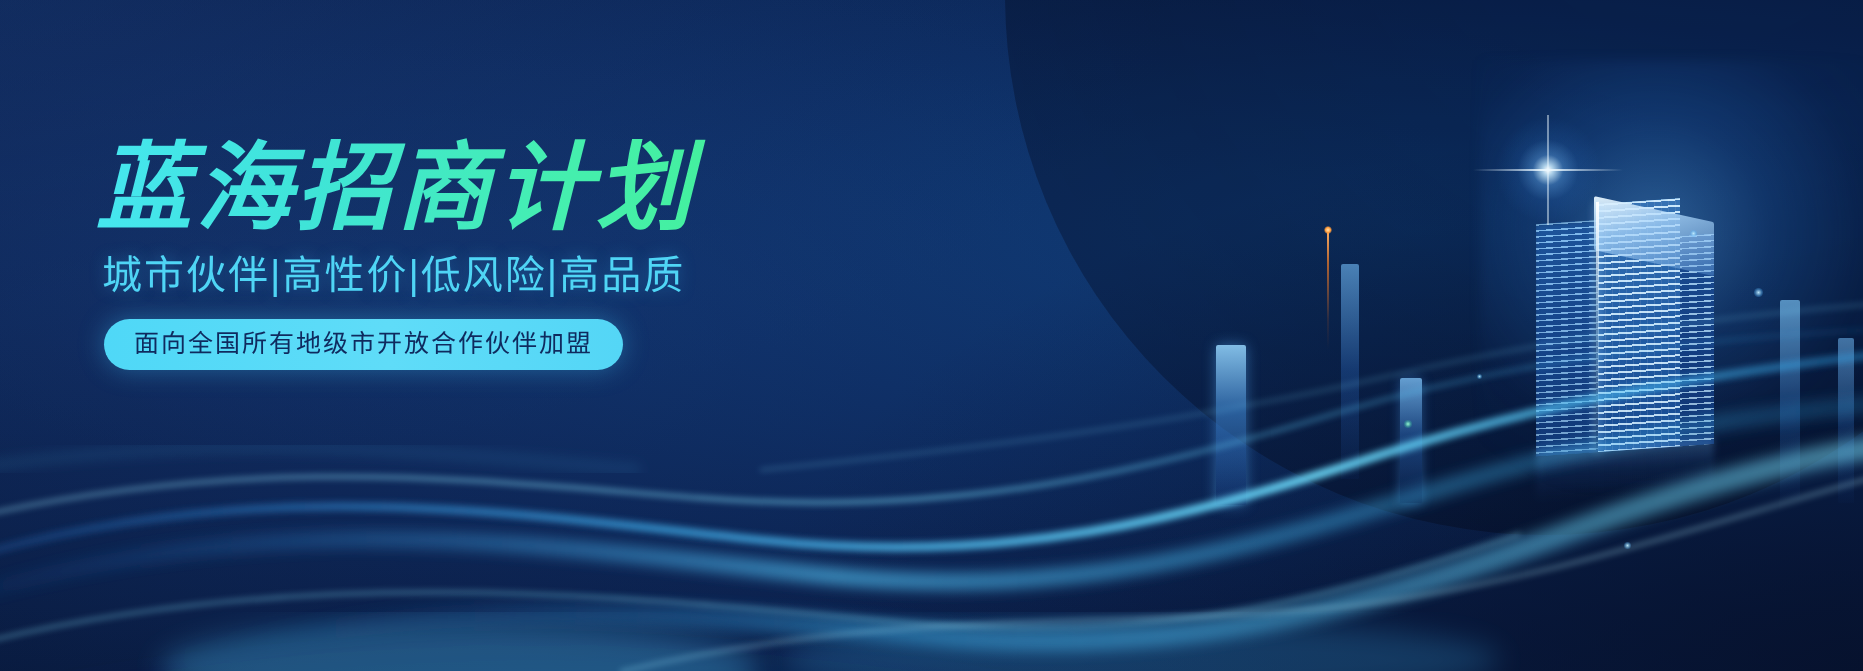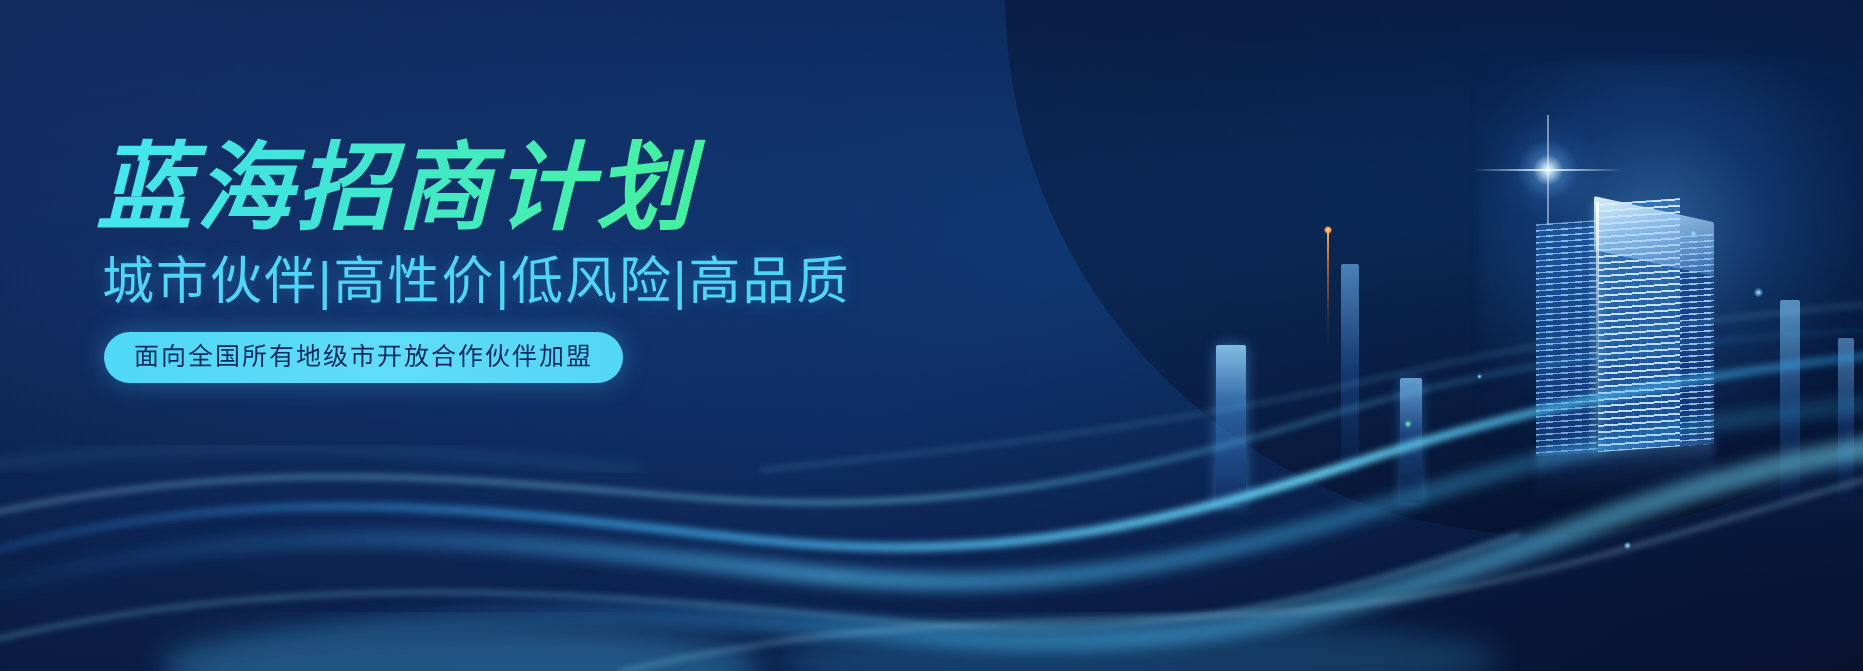--- a/index.html
+++ b/index.html
@@ -224,21 +224,21 @@
     background: linear-gradient(92deg, #46e6f0 0%, #3fe4d8 28%, #45efae 62%, #43f08e 100%);
     -webkit-background-clip: text;
     background-clip: text;
     color: transparent;
     -webkit-text-fill-color: transparent;
     text-shadow: none;
     white-space: nowrap;
   }
   .subhead {
     margin: 14px 0 0 6px;
-    font-size: 52px;
+    font-size: 40px;
     line-height: 1.1;
     font-weight: 400;
     letter-spacing: 2px;
     color: #4fd5f5;
     white-space: nowrap;
     text-shadow: 0 0 16px rgba(60,190,255,0.35);
   }
   .tagline-pill {
     display: inline-block;
     margin: 22px 0 0 8px;

